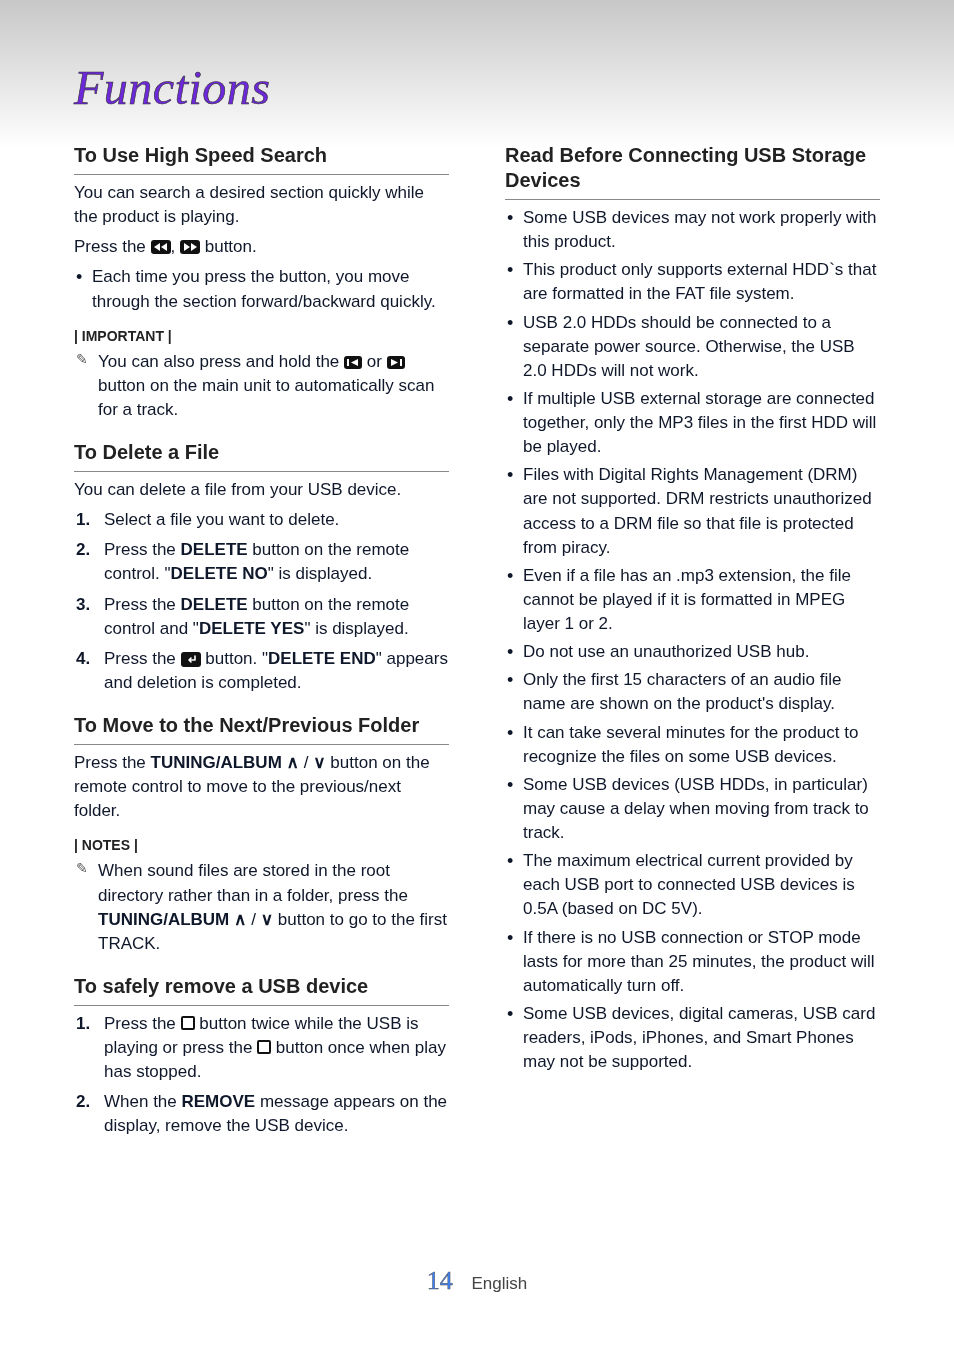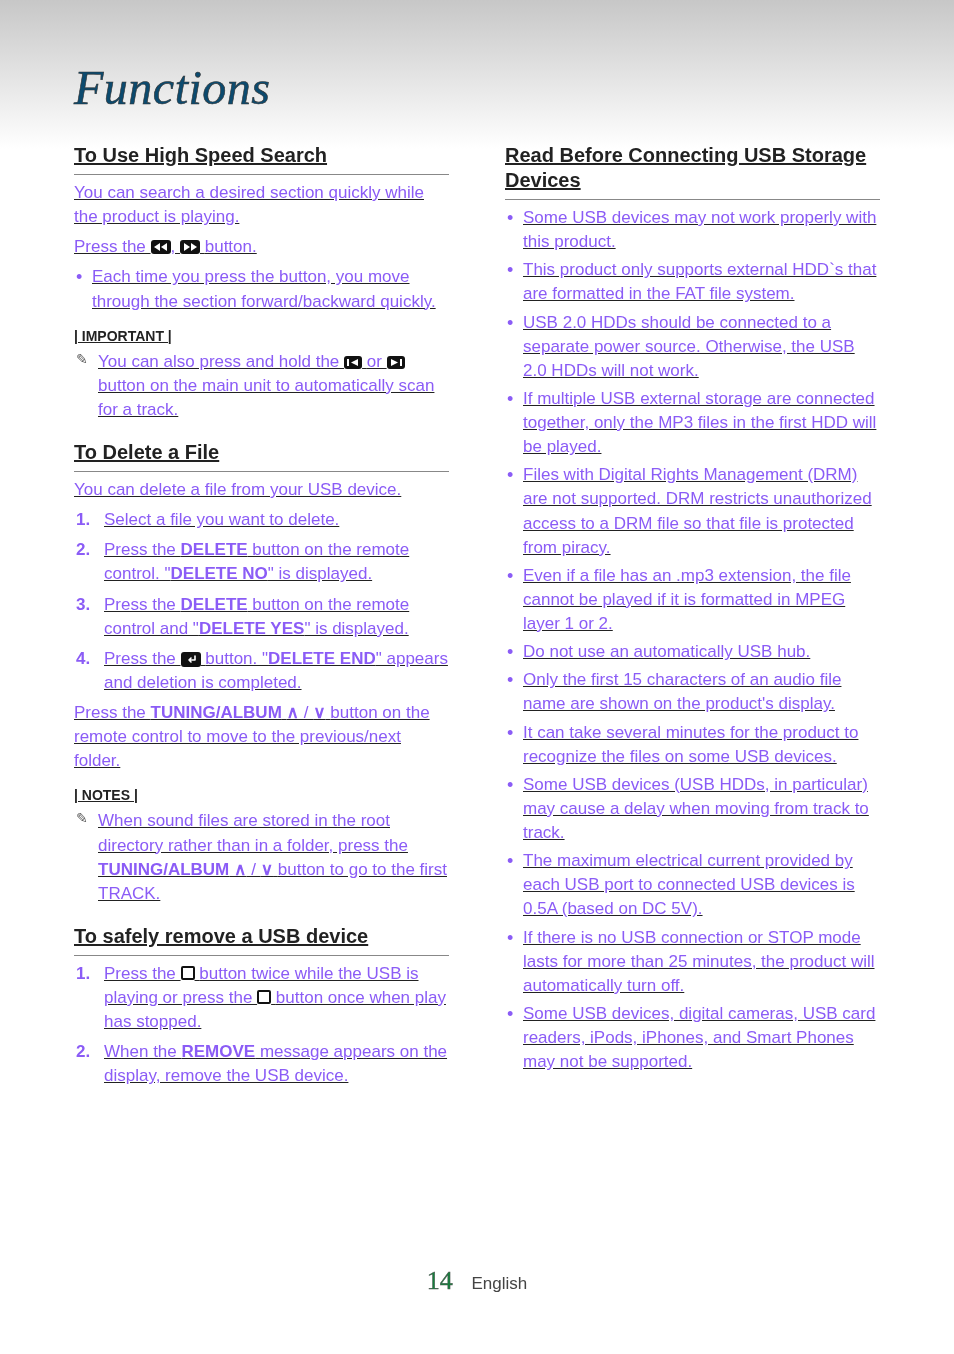--- a/index.html
+++ b/index.html
@@ -11,41 +11,40 @@
     position: relative;
   }
   .page {
     padding: 60px 74px 0 74px;
   }
   .page-title {
     font-family: Georgia, "Times New Roman", serif;
     font-style: italic;
     font-size: 48px;
     font-weight: 400;
-    color: #0c4a6e;
+    color: #6d28d9;
     -webkit-text-stroke: 0.6px #333;
     margin-bottom: 28px;
     letter-spacing: 0.5px;
   }
   .cols {
     display: flex;
     gap: 56px;
-    text-decoration: underline;
   }
   .col { flex: 1 1 0; min-width: 0; }
   .sec-head {
     font-size: 20px;
     font-weight: 600;
     margin: 18px 0 6px 0;
     padding-bottom: 6px;
     border-bottom: 1px solid #888;
     line-height: 1.25;
   }
   .sec-head:first-child { margin-top: 0; }
-  p, li { font-size: 17px; line-height: 1.42; color: #8b5cf6; }
+  p, li { font-size: 17px; line-height: 1.42; color: #0f172a; }
   p { margin: 6px 0; }
   ul.bul { list-style: none; margin: 6px 0 6px 0; }
   ul.bul > li { position: relative; padding-left: 18px; margin: 4px 0; }
   ul.bul > li::before {
     content: "•"; position: absolute; left: 2px; top: 0; font-size: 18px;
   }
   ol.num { list-style: none; counter-reset: n; margin: 6px 0; }
   ol.num > li { position: relative; padding-left: 30px; margin: 6px 0; counter-increment: n; }
   ol.num > li::before {
     content: counter(n) "."; position: absolute; left: 2px; top: 0; font-weight: 700;
@@ -73,21 +72,21 @@
   .ikey-enter {
     display:inline-block; vertical-align:-3px;
     width:20px; height:15px; border-radius:3px; background:#111; position:relative;
   }
   .ikey-enter svg { position:absolute; inset:0; width:100%; height:100%; }
   .chev { font-weight:700; font-family: Arial, sans-serif; }
   .footer {
     position: absolute; left: 0; bottom: 58px; width: 100%;
     text-align: center; font-size: 17px; color: #444;
   }
-  .footer .pg { font-size: 26px; font-weight: 300; font-family: Georgia, serif; -webkit-text-stroke: 0.5px #555; color:#15803d; margin-right: 14px; }
+  .footer .pg { font-size: 26px; font-weight: 300; font-family: Georgia, serif; -webkit-text-stroke: 0.5px #555; color:#3b82f6; margin-right: 14px; }
 </style>
 </head>
 <body>
 
 <div class="page">
   <h1 class="page-title">Functions</h1>
 
   <div class="cols">
 
     <div class="col">
@@ -136,20 +135,21 @@
         </li>
         <li>
           <span>Press the </span>
           <span class="ikey-enter"><svg viewBox="0 0 20 15">
                 <path d="M14 4 L14 8 L8 8 M8 8 L10 6 M8 8 L10 10" stroke="#fff" stroke-width="1.6" fill="none" stroke-linecap="round" stroke-linejoin="round"></path>
               </svg></span>
           <span> button. "</span><span class="b">DELETE END</span><span>" appears and deletion is completed.</span>
         </li>
       </ol>
 
+      <h2 class="sec-head">To Move to the Next/Previous Folder</h2>
       <p>
         <span>Press the </span><span class="b">TUNING/ALBUM</span>
         <span class="chev">∧</span> / <span class="chev">∨</span>
         <span> button on the remote control to move to the previous/next folder.</span>
       </p>
       <div class="callout">| NOTES |</div>
       <ul class="pen">
         <li>
           <span>When sound files are stored in the root directory rather than in a folder, press the </span><span class="b">TUNING/ALBUM</span>
           <span class="chev">∧</span> / <span class="chev">∨</span>
@@ -175,21 +175,21 @@
 
     <div class="col">
       <h2 class="sec-head">Read Before Connecting USB Storage Devices</h2>
       <ul class="bul" id="right-list">
           <li>Some USB devices may not work properly with this product.</li>
           <li>This product only supports external HDD`s that are formatted in the FAT file system.</li>
           <li>USB 2.0 HDDs should be connected to a separate power source. Otherwise, the USB 2.0 HDDs will not work.</li>
           <li>If multiple USB external storage are connected together, only the MP3 files in the first HDD will be played.</li>
           <li>Files with Digital Rights Management (DRM) are not supported. DRM restricts unauthorized access to a DRM file so that file is protected from piracy.</li>
           <li>Even if a file has an .mp3 extension, the file cannot be played if it is formatted in MPEG layer 1 or 2.</li>
-          <li>Do not use an automatically USB hub.</li>
+          <li>Do not use an unauthorized USB hub.</li>
           <li>Only the first 15 characters of an audio file name are shown on the product's display.</li>
           <li>It can take several minutes for the product to recognize the files on some USB devices.</li>
           <li>Some USB devices (USB HDDs, in particular) may cause a delay when moving from track to track.</li>
           <li>The maximum electrical current provided by each USB port to connected USB devices is 0.5A (based on DC 5V).</li>
           <li>If there is no USB connection or STOP mode lasts for more than 25 minutes, the product will automatically turn off.</li>
           <li>Some USB devices, digital cameras, USB card readers, iPods, iPhones, and Smart Phones may not be supported.</li>
         </ul>
     </div>
   </div>
 </div>

